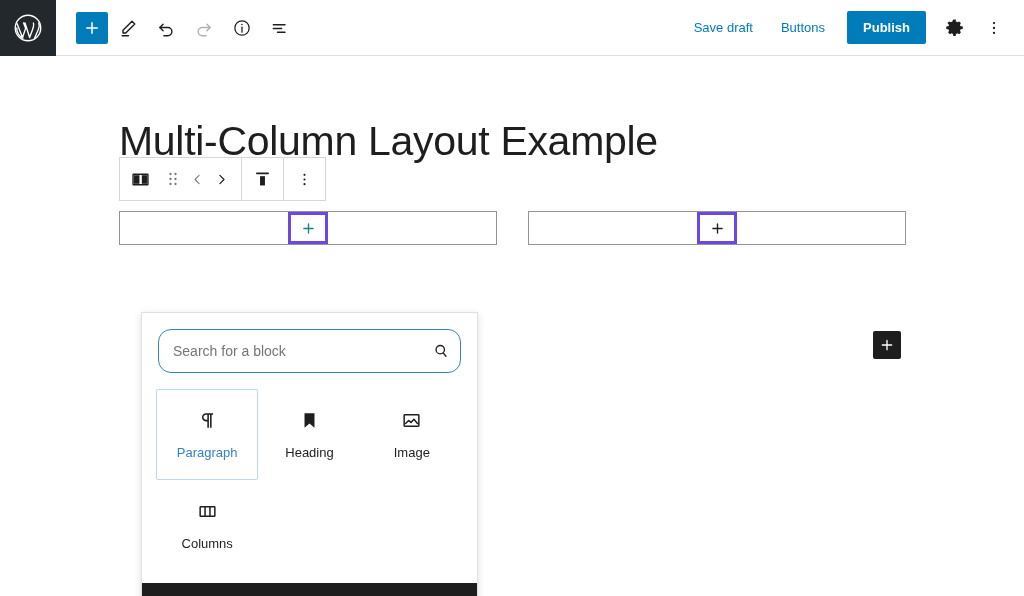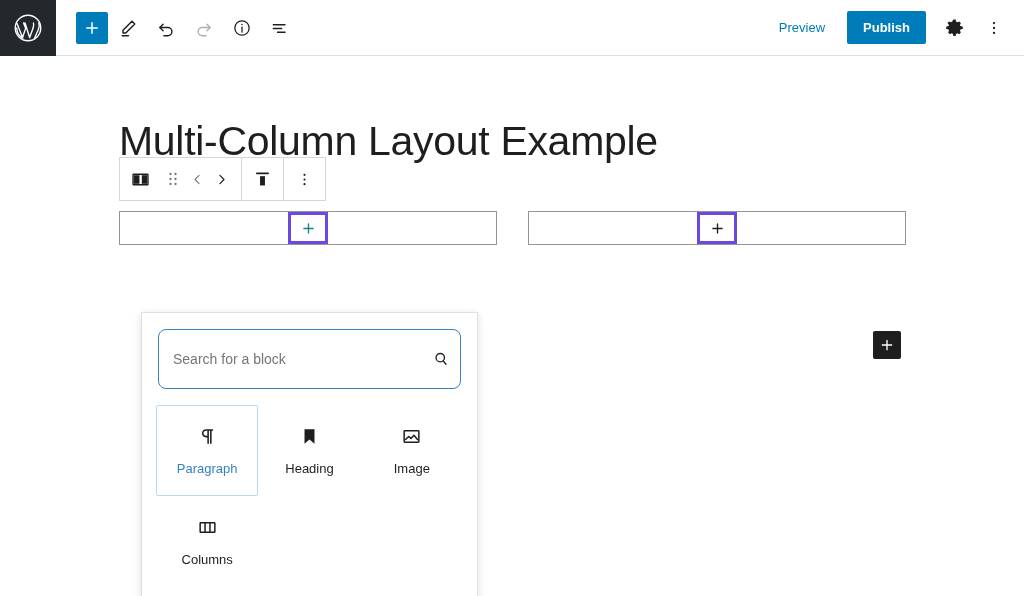--- a/index.html
+++ b/index.html
@@ -123,22 +123,22 @@
   .inserter {
     position: absolute; left: 141px; top: 256px;
     width: 337px;
     background: #fff;
     border: 1px solid #e0e0e0;
     box-shadow: 0 2px 8px rgba(0,0,0,0.12);
     display: flex; flex-direction: column;
   }
   .search-wrap { padding: 16px 16px 12px 16px; }
   .search-field {
-    position: relative; height: 60px;
-    border: 1px solid #3582c4; border-radius: 8px;
+    position: relative; height: 44px;
+    border: 1px solid #3582c4; border-radius: 13px;
     display: flex; align-items: center;
     background: #fff;
   }
   .search-field input {
     flex: 1; height: 100%; border: none; outline: none;
     padding: 0 40px 0 14px; font-size: 14px; color: #1e1e1e;
     background: transparent; font-family: "Liberation Sans", sans-serif;
   }
   .search-field input::placeholder { color: #757575; }
   .search-icon-slot {
@@ -227,21 +227,22 @@
 
       <button class="tool-btn" title="List view">
         <svg width="20" height="20" viewBox="0 0 24 24" fill="none" stroke="currentColor" stroke-width="1.7" stroke-linecap="round">
           <path d="M4 8h14M4 12.5h10M9 17h9"></path>
         </svg>
       </button>
 
     </div>
 
     <div class="header-right">
-      <button class="link-btn">Preview</button>
+      <button class="link-btn">Save draft</button>
+      <button class="link-btn">Buttons</button>
       <button class="publish-btn">Publish</button>
 
       <button class="icon-btn" title="Settings">
         <svg width="19" height="19" viewBox="0 0 24 24" fill="currentColor">
           <path d="M12 8.2a3.8 3.8 0 1 0 0 7.6 3.8 3.8 0 0 0 0-7.6zm0 5.9a2.1 2.1 0 1 1 0-4.2 2.1 2.1 0 0 1 0 4.2z"></path>
           <path d="M10.5 1.9h3l.35 2.6a8 8 0 0 1 1.72 1l2.34-1.16 2.12 2.12-1.16 2.34a8 8 0 0 1 1 1.72l2.6.35v3l-2.6.35a8 8 0 0 1-1 1.72l1.16 2.34-2.12 2.12-2.34-1.16a8 8 0 0 1-1.72 1l-.35 2.6h-3l-.35-2.6a8 8 0 0 1-1.72-1l-2.34 1.16-2.12-2.12 1.16-2.34a8 8 0 0 1-1-1.72l-2.6-.35v-3l2.6-.35a8 8 0 0 1 1-1.72L3.07 6.46 5.19 4.34 7.53 5.5a8 8 0 0 1 1.72-1z"></path>
         </svg>
       </button>
 
       <button class="icon-btn" title="Options">

